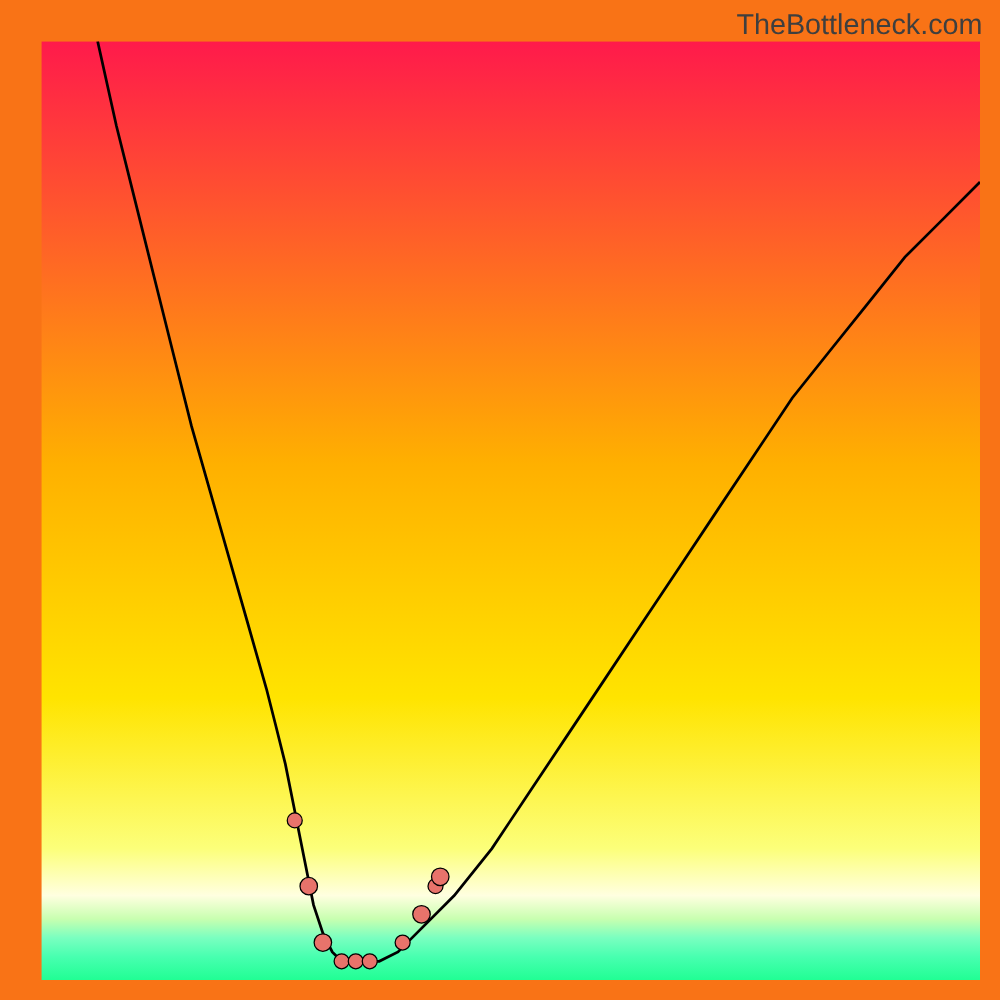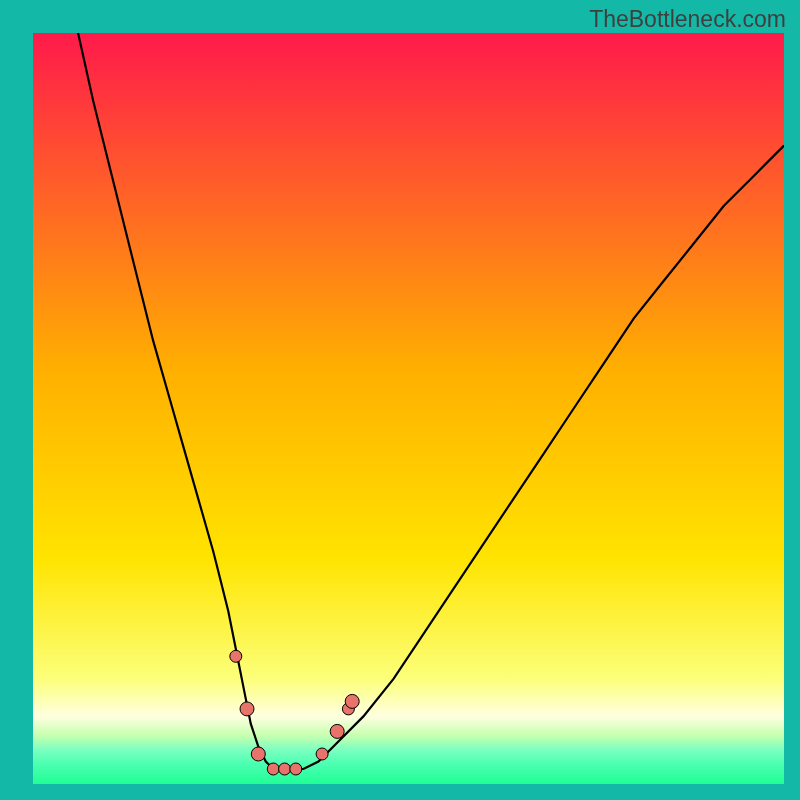--- a/index.html
+++ b/index.html
@@ -8,21 +8,21 @@
     width: 800px;
     height: 800px;
     overflow: hidden;
     background: #000;
     font-family: Arial, Helvetica, sans-serif;
   }
   .frame {
     position: absolute;
     left: 0; top: 0;
     width: 800px; height: 800px;
-    background: #14b8a6;
+    background: #f97316;
   }
   .plot {
     position: absolute;
     left: 33px;
     top: 33px;
     width: 751px;
     height: 751px;
     overflow: hidden;
   }
   .watermark {

